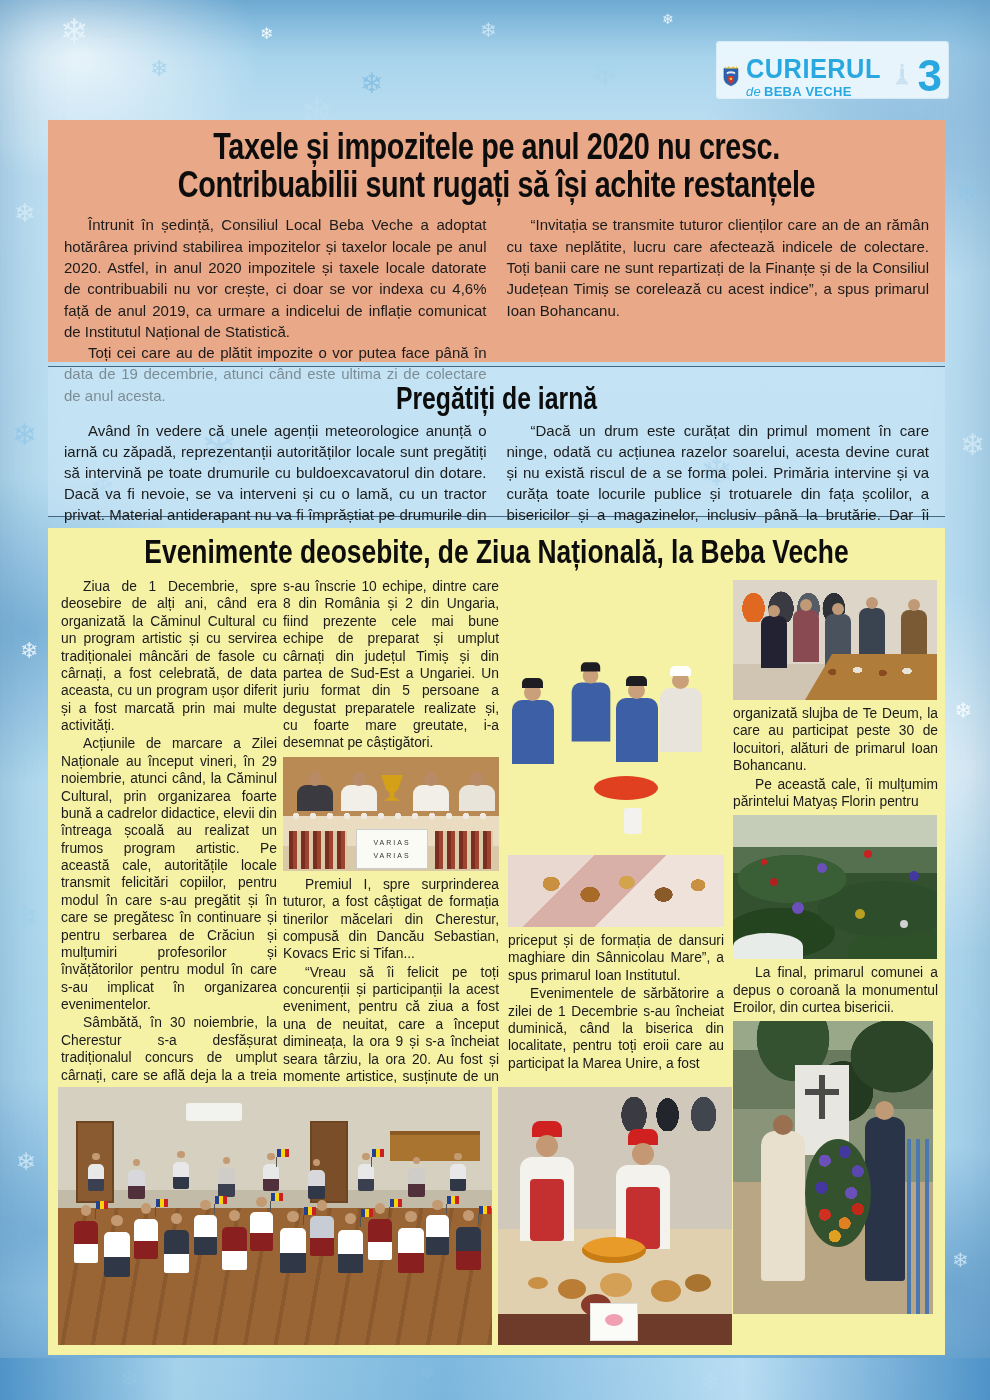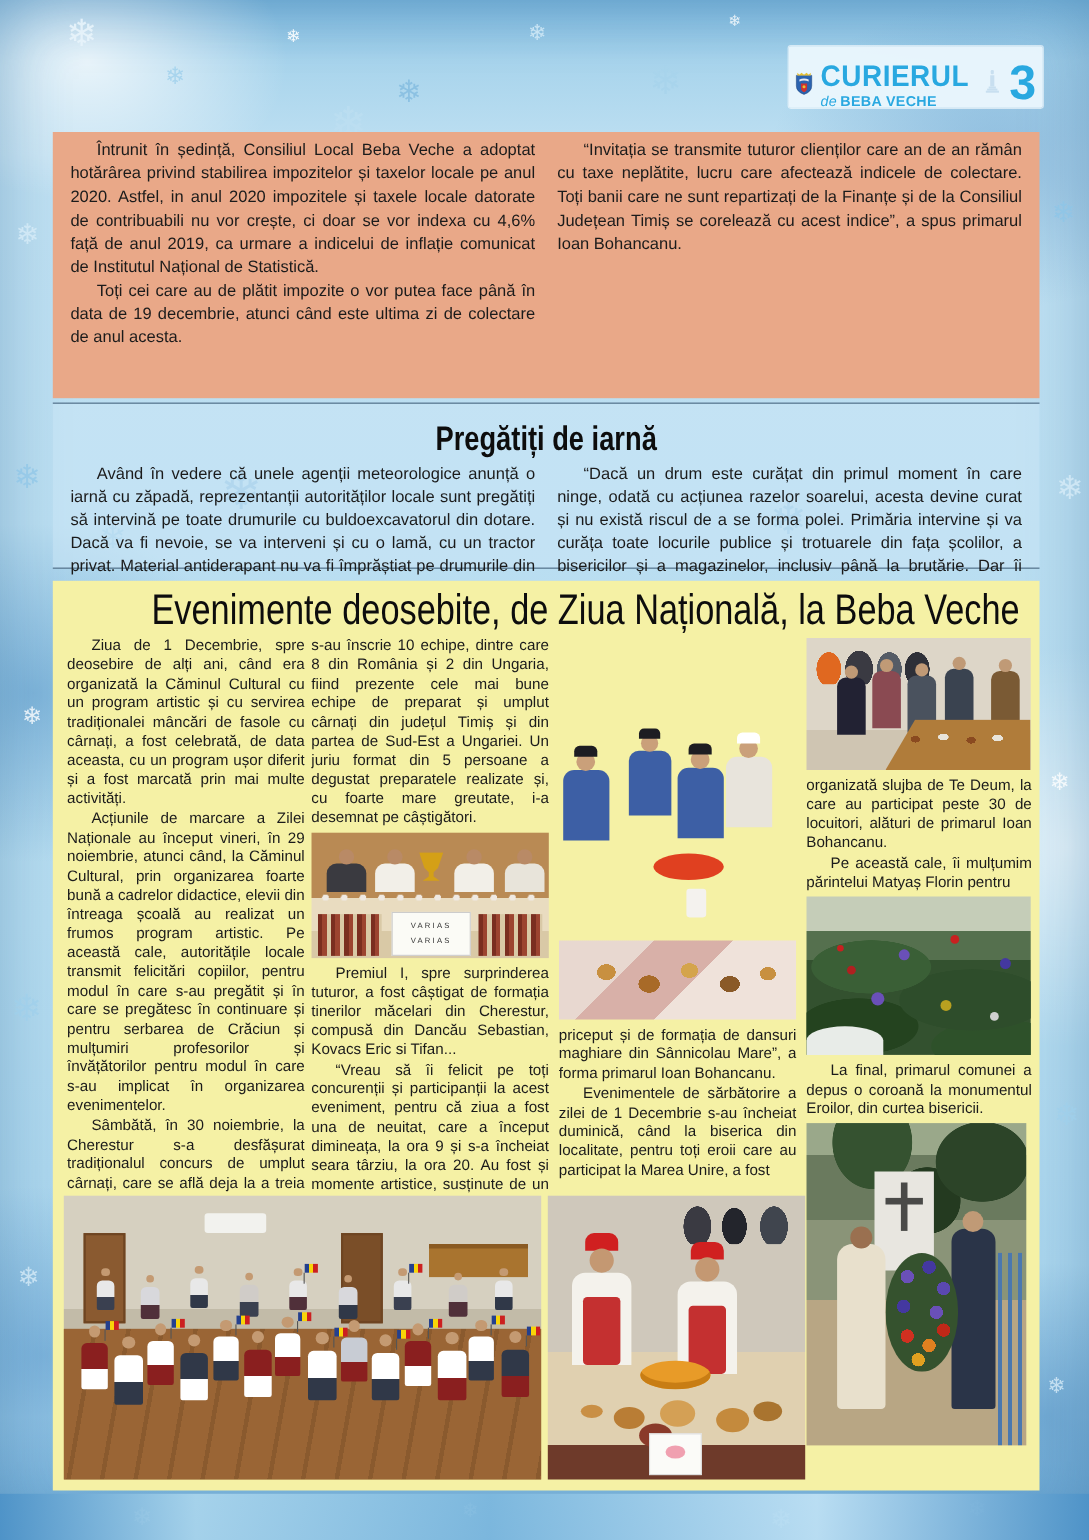--- a/index.html
+++ b/index.html
@@ -46,21 +46,21 @@
   
   .winter{position:absolute;left:48px;top:366px;width:897px;height:151px;z-index:2;
     background:rgba(202,230,246,.55);box-sizing:border-box;padding:1px 16px;
     border-top:1px solid #46657f;border-bottom:1px solid #46657f;}
   .winter-head{margin:13px 0 3px;text-align:center;font-size:31px;color:#0d0d0d;font-weight:bold;}
   .winter p.art{font-size:15px;line-height:1.4;}
 
   
   .nat-box{position:absolute;left:48px;top:528px;width:897px;height:827px;z-index:2;
     background:#f5f1a5;box-sizing:border-box;}
-  .nat-head{margin:7px 0 0;text-align:center;font-size:39px;line-height:1;color:#0d0d0d;font-weight:normal;}
+  .nat-head{margin:7px 0 0;text-align:center;font-size:33px;line-height:1;color:#0d0d0d;font-weight:bold;}
   .ncol{position:absolute;overflow:hidden;}
   .ncol p.art{font-size:13.8px;line-height:1.26;}
   .ncol p.art + p.art{margin-top:1px;}
   #ncol1{left:13px;top:50px;width:216px;height:506px;}
   #ncol2{left:235px;top:50px;width:216px;height:508px;}
   #ncol3{left:460px;top:50px;width:216px;height:508px;}
   #ncol4{left:685px;top:50px;width:205px;height:770px;}
 
   .photo{position:relative;overflow:hidden;}
   .ph-flow{margin:5px 0;}
@@ -262,20 +262,24 @@
       <rect x="10" y="2" width="6" height="8" rx="2" fill="#c3dcee"></rect>
       <rect x="9" y="12" width="8" height="22" fill="#c3dcee"></rect>
       <rect x="6" y="34" width="14" height="4" fill="#c3dcee"></rect>
       <rect x="3" y="38" width="20" height="4" fill="#c3dcee"></rect>
       <rect x="0" y="42" width="26" height="4" fill="#c3dcee"></rect>
     </svg>
     <div class="page-number">3</div>
   </div>
 
   <section class="tax-box">
+    <h1 class="tax-head">
+      <span class="cond">Taxele și impozitele pe anul 2020 nu cresc.</span>
+      <span class="cond">Contribuabilii sunt rugați să își achite restanțele</span>
+    </h1>
     <div class="cols2">
       <div class="col">
         <p class="art">Întrunit în ședință, Consiliul Local Beba Veche a adoptat hotărârea privind stabilirea impozitelor și taxelor locale pe anul 2020. Astfel, in anul 2020 impozitele și taxele locale datorate de contribuabili nu vor crește, ci doar se vor indexa cu 4,6% față de anul 2019, ca urmare a indicelui de inflație comunicat de Institutul Național de Statistică.</p>
         <p class="art">Toți cei care au de plătit impozite o vor putea face până în data de 19 decembrie, atunci când este ultima zi de colectare de anul acesta.</p>
       </div>
       <div class="col">
         <p class="art">“Invitația se transmite tuturor clienților care an de an rămân cu taxe neplătite, lucru care afectează indicele de colectare. Toți banii care ne sunt repartizați de la Finanțe și de la Consiliul Județean Timiș se corelează cu acest indice”, a spus primarul Ioan Bohancanu.</p>
       </div>
     </div>
   </section>
@@ -328,21 +332,21 @@
     <div class="ncol" id="ncol3">
       <div class="photo pk" style="margin:2px 0 5px;">
         <div class="pk-fig f1"></div>
         <div class="pk-fig f2"></div>
         <div class="pk-fig f3"></div>
         <div class="pk-fig f4"></div>
         <div class="pk-tub"></div>
         <div class="pk-roll"></div>
         <div class="pk-deco"></div>
       </div>
-      <p class="art noind">priceput și de formația de dansuri maghiare din Sânnicolau Mare”, a forma primarul Ioan Bohancanu.</p>
+      <p class="art noind">priceput și de formația de dansuri maghiare din Sânnicolau Mare”, a spus primarul Ioan Institutul.</p>
       <p class="art">Evenimentele de sărbătorire a zilei de 1 Decembrie s-au încheiat duminică, când la biserica din localitate, pentru toți eroii care au participat la Marea Unire, a fost</p>
     </div>
 
     <div class="ncol" id="ncol4">
       <div class="photo pm" style="margin:2px 0 5px;">
         <div class="pm-coats"></div>
         <div class="pm-fig m1"></div>
         <div class="pm-fig m2"></div>
         <div class="pm-fig m3"></div>
         <div class="pm-fig m4"></div>

